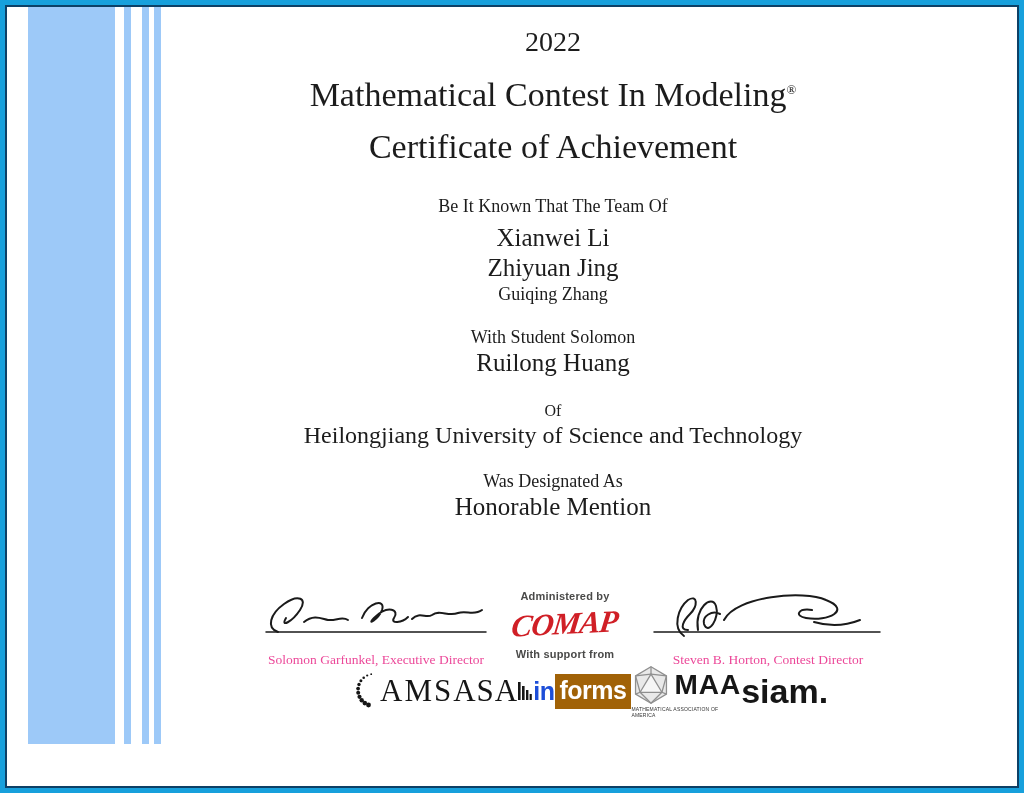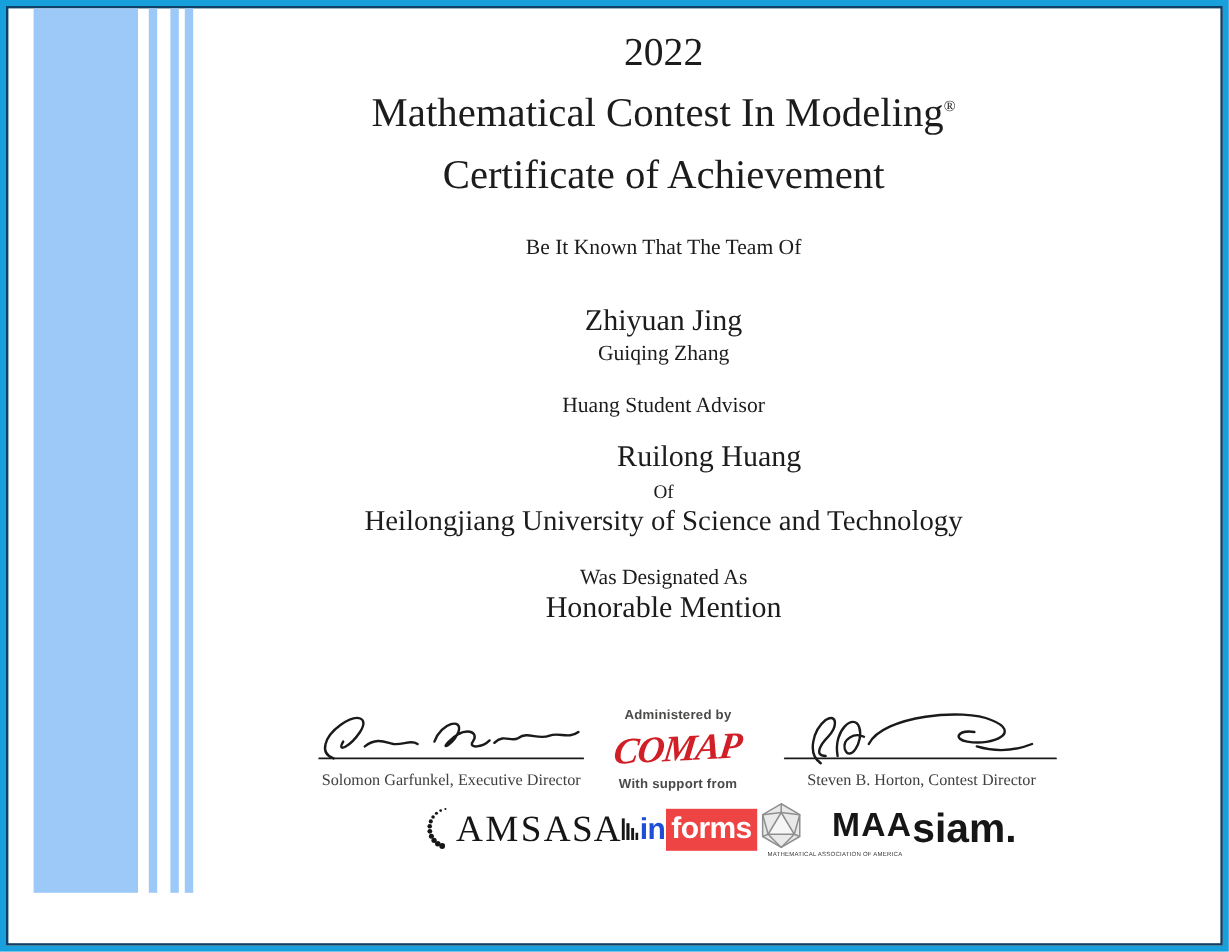--- a/index.html
+++ b/index.html
@@ -16,89 +16,90 @@
   
   .stripe { position:absolute; top:7px; height:737px; background:#9dc9f8; }
   .stripe-wide { left:28px;  width:87px; }
   .stripe-1    { left:124px; width:7px; }
   .stripe-2    { left:142px; width:7px; }
   .stripe-3    { left:154px; width:7px; }
 
   
   .content { position:absolute; left:150px; top:0; width:806px; height:793px; }
   .cline { position:absolute; width:100%; text-align:center; white-space:nowrap; }
-  .year        { top:26px;  font-size:33px; }
+  .year        { top:26px;  font-size:28px; }
   .title       { top:76px;  font-size:34px; }
   .title sup   { font-size:13px; }
   .subtitle    { top:128px; font-size:34px; }
   .small-label { font-size:18px; }
   .team-intro  { top:196px; }
   .member-0    { top:224px; font-size:25px; }
   .member-1    { top:254px; font-size:25px; }
   .member-2    { top:284px; font-size:18px; }
   .advisor-label { top:327px; }
-  .advisor-name  { top:367px; font-size:25px;padding-left:38px; }
+  .advisor-name  { top:349px; font-size:25px; }
   .of-label      { top:402px; font-size:16px; }
   .institution   { top:422px; font-size:24px; }
   .designated    { top:471px; }
   .designation   { top:493px; font-size:25px; }
 
   
   .sig-block { position:absolute; text-align:center; }
   .sig-left  { left:260px; top:590px; width:232px; }
   .sig-right { left:646px; top:590px; width:244px; }
   .sig-svg   { display:block; margin:0 auto; }
-  .sig-caption { font-size:13.5px; margin-top:2px; color:#404040; }
+  .sig-caption { font-size:13.5px; margin-top:12px; color:#ec4899; }
 
   .sig-mid { position:absolute; left:500px; top:590px; width:130px; text-align:center;
              font-family:"Liberation Sans", sans-serif; }
   .admin-label, .support-label { font-size:11px; font-weight:bold; color:#4a4a49; letter-spacing:0.2px; }
   .comap-logo {
     display:inline-block; margin:4px 0 6px 0;
     font-family:"Liberation Serif", serif; font-style:italic; font-weight:bold;
     font-size:31px; letter-spacing:-1px; color:#d01f26;
     transform:skewX(-10deg) rotate(-3deg);
   }
 
   
   .sponsors { position:absolute; left:352px; top:664px; width:438px; height:54px;
               display:flex; align-items:center; justify-content:space-between; }
   .logo { display:flex; align-items:center; color:#161616; }
   .ams-text { font-family:"Liberation Serif", serif; font-size:31px; letter-spacing:2px; margin-left:2px; }
   .asa-text { font-family:Liberation Serif, serif; font-size:31px; letter-spacing:1px; }
   .informs { font-family:"Liberation Sans", sans-serif; font-weight:bold; font-size:25px; letter-spacing:-0.5px; }
   .informs .in-part { color:#1d4ed8; }
-  .informs .forms-part { background:#ef4444; color:#fff; padding:2px 5px 4px 4px; margin-left:1px; }
+  .informs .forms-part { background:#a16207; color:#fff; padding:2px 5px 4px 4px; margin-left:1px; }
   .maa-block { display:flex; flex-direction:column; align-items:center; }
   .maa-row { display:flex; align-items:center; }
-  .maa-text { font-family:"Liberation Sans", sans-serif; font-weight:bold; font-size:28px; letter-spacing:1px; margin-left:22px; }
+  .maa-text { font-family:"Liberation Sans", sans-serif; font-weight:bold; font-size:28px; letter-spacing:1px; margin-left:3px; }
   .maa-caption { font-family:"Liberation Sans", sans-serif; font-size:5px; letter-spacing:0.2px; color:#333; margin-top:1px; }
   .siam-text { font-family:"Liberation Sans", sans-serif; font-weight:800; font-size:34px; letter-spacing:0; }
 </style>
 </head>
 <body>
 
 <div class="frame-outer"></div>
 <div class="frame-inner"></div>
 
 <div class="stripe stripe-wide"></div>
 <div class="stripe stripe-1"></div>
 <div class="stripe stripe-2"></div>
 <div class="stripe stripe-3"></div>
 
 <div class="content">
   <div class="cline year">2022</div>
   <div class="cline title"><span>Mathematical Contest In Modeling</span><sup>®</sup></div>
   <div class="cline subtitle">Certificate of Achievement</div>
 
   <div class="cline small-label team-intro">Be It Known That The Team Of</div>
+  <div class="cline member-0">Xianwei Li</div>
   <div class="cline member-1">Zhiyuan Jing</div>
   <div class="cline member-2">Guiqing Zhang</div>
 
-  <div class="cline small-label advisor-label">Huang Student Advisor</div>
+  <div class="cline small-label advisor-label">With Student Solomon</div>
   <div class="cline advisor-name">Ruilong Huang</div>
 
   <div class="cline of-label">Of</div>
   <div class="cline institution">Heilongjiang University of Science and Technology</div>
 
   <div class="cline small-label designated">Was Designated As</div>
   <div class="cline designation">Honorable Mention</div>
 </div>
 
 <div class="sig-block sig-left">

